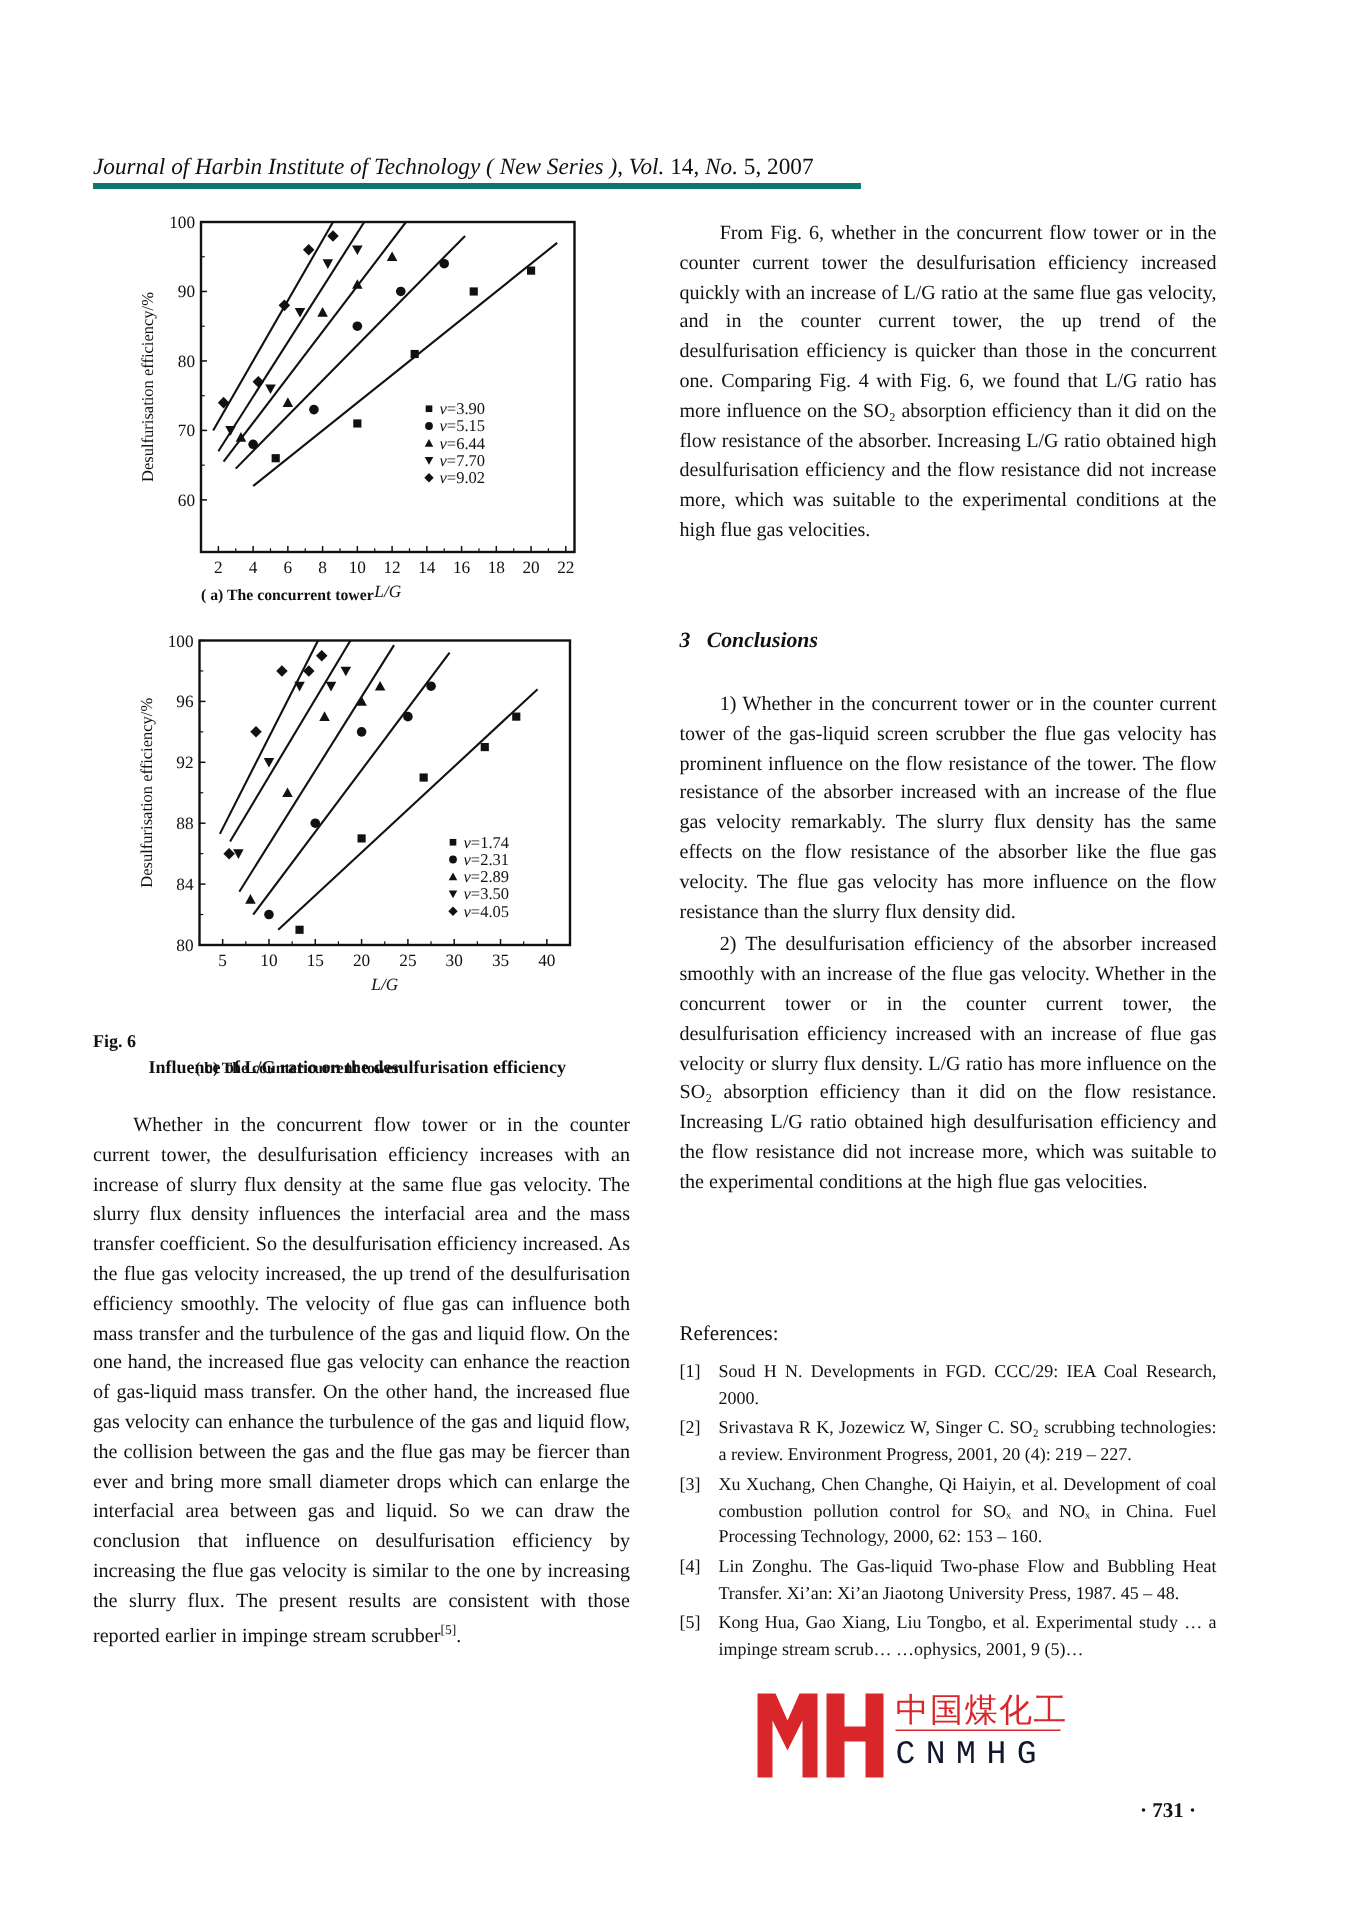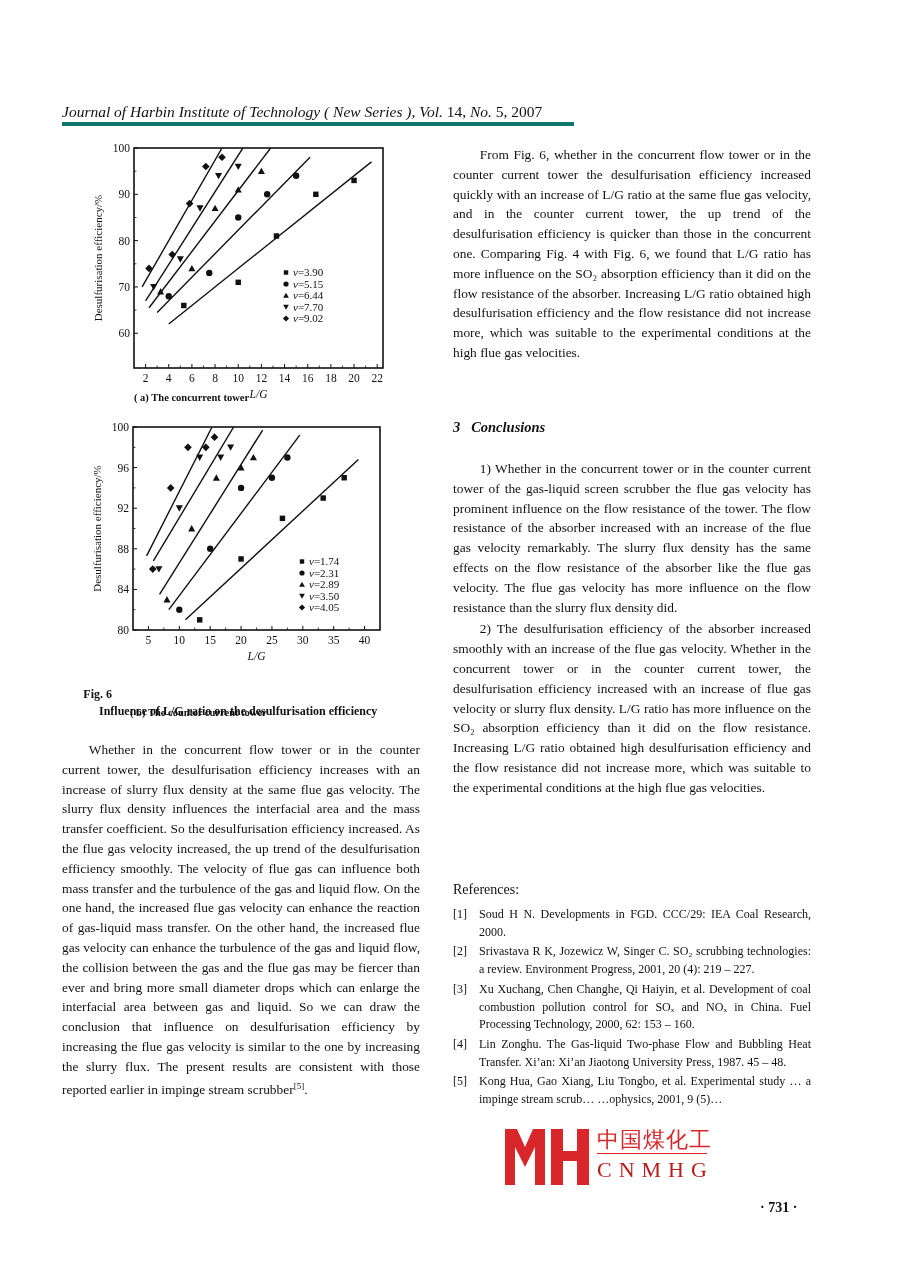--- a/index.html
+++ b/index.html
@@ -6,36 +6,36 @@
   body { width:904px; height:1272px; position:relative; overflow:hidden;
          font-family:"Liberation Serif", "DejaVu Serif", serif; color:#111; }
   .header { position:absolute; left:62px; top:103px; width:512px; font-style:italic;
             font-size:15.5px; border-bottom:4px solid #0f766e; padding-bottom:1px; white-space:nowrap; }
   .header .up { font-style:normal; }
   .chart { position:absolute; }
   .chart svg { display:block; overflow:visible; }
   .chart text { font-family:"Liberation Serif", serif; fill:#111; }
   .caption-sub { position:absolute; font-size:10.5px; font-weight:bold; text-align:left; }
   .fig-cap { position:absolute; left:62px; top:686px; width:360px; font-size:12px; font-weight:bold; line-height:17px; }
-  .fig-cap .lbl { display:inline-block; width:50px;text-align:right; }
+  .fig-cap .lbl { display:inline-block; width:50px; }
   .fig-cap .txt { display:inline-block; width:308px; vertical-align:top; text-align:justify; text-align-last:left;margin-left:37px; }
   .col { position:absolute; font-size:13.4px; line-height:19.8px; text-align:justify; }
   .col p { margin:0; }
   .indent { text-indent:2em; }
   .sec-title { position:absolute; left:453px; top:419px; font-size:14.5px; font-weight:bold;font-style:italic; }
   .refs-title { position:absolute; left:453px; top:882px; font-size:14px; font-weight:normal; }
   .refs { position:absolute; left:453px; top:906px; width:358px; font-size:12px; line-height:17.7px; }
   .ref { display:flex; margin-bottom:2px; text-align:justify; }
   .ref .num { width:26px; flex:none; }
   .ref .body { flex:1; }
   .pageno { position:absolute; left:760px; top:1200px; font-size:14px; font-weight:bold; }
   .wm-logo { position:absolute; left:503px; top:1125px; width:300px; height:62px; background:#fff; }
   .wm-mark { position:absolute; left:0; top:0; }
   .wm-cn { position:absolute; left:94px; top:0px; font-family:"DejaVu Sans", sans-serif; font-size:22px; color:#d8262b; letter-spacing:1px; }
-  .wm-en { position:absolute; left:94px; top:32px; font-family:Liberation Serif, serif; font-size:22px; color:#b91c1c; letter-spacing:7px; }
+  .wm-en { position:absolute; left:94px; top:32px; font-family:Liberation Mono, monospace; font-size:22px; color:#0f172a; letter-spacing:7px; }
   .wm-line { position:absolute; left:94px; top:28px; width:110px; height:1px; background:#d8262b; }
 </style>
 </head>
 <body>
 
 <div class="header">
   <span>Journal of Harbin Institute of Technology</span>
   <span>( New Series )</span><span class="up">, </span>
   <span>Vol.</span>
   <span class="up">14</span><span class="up">, </span>

